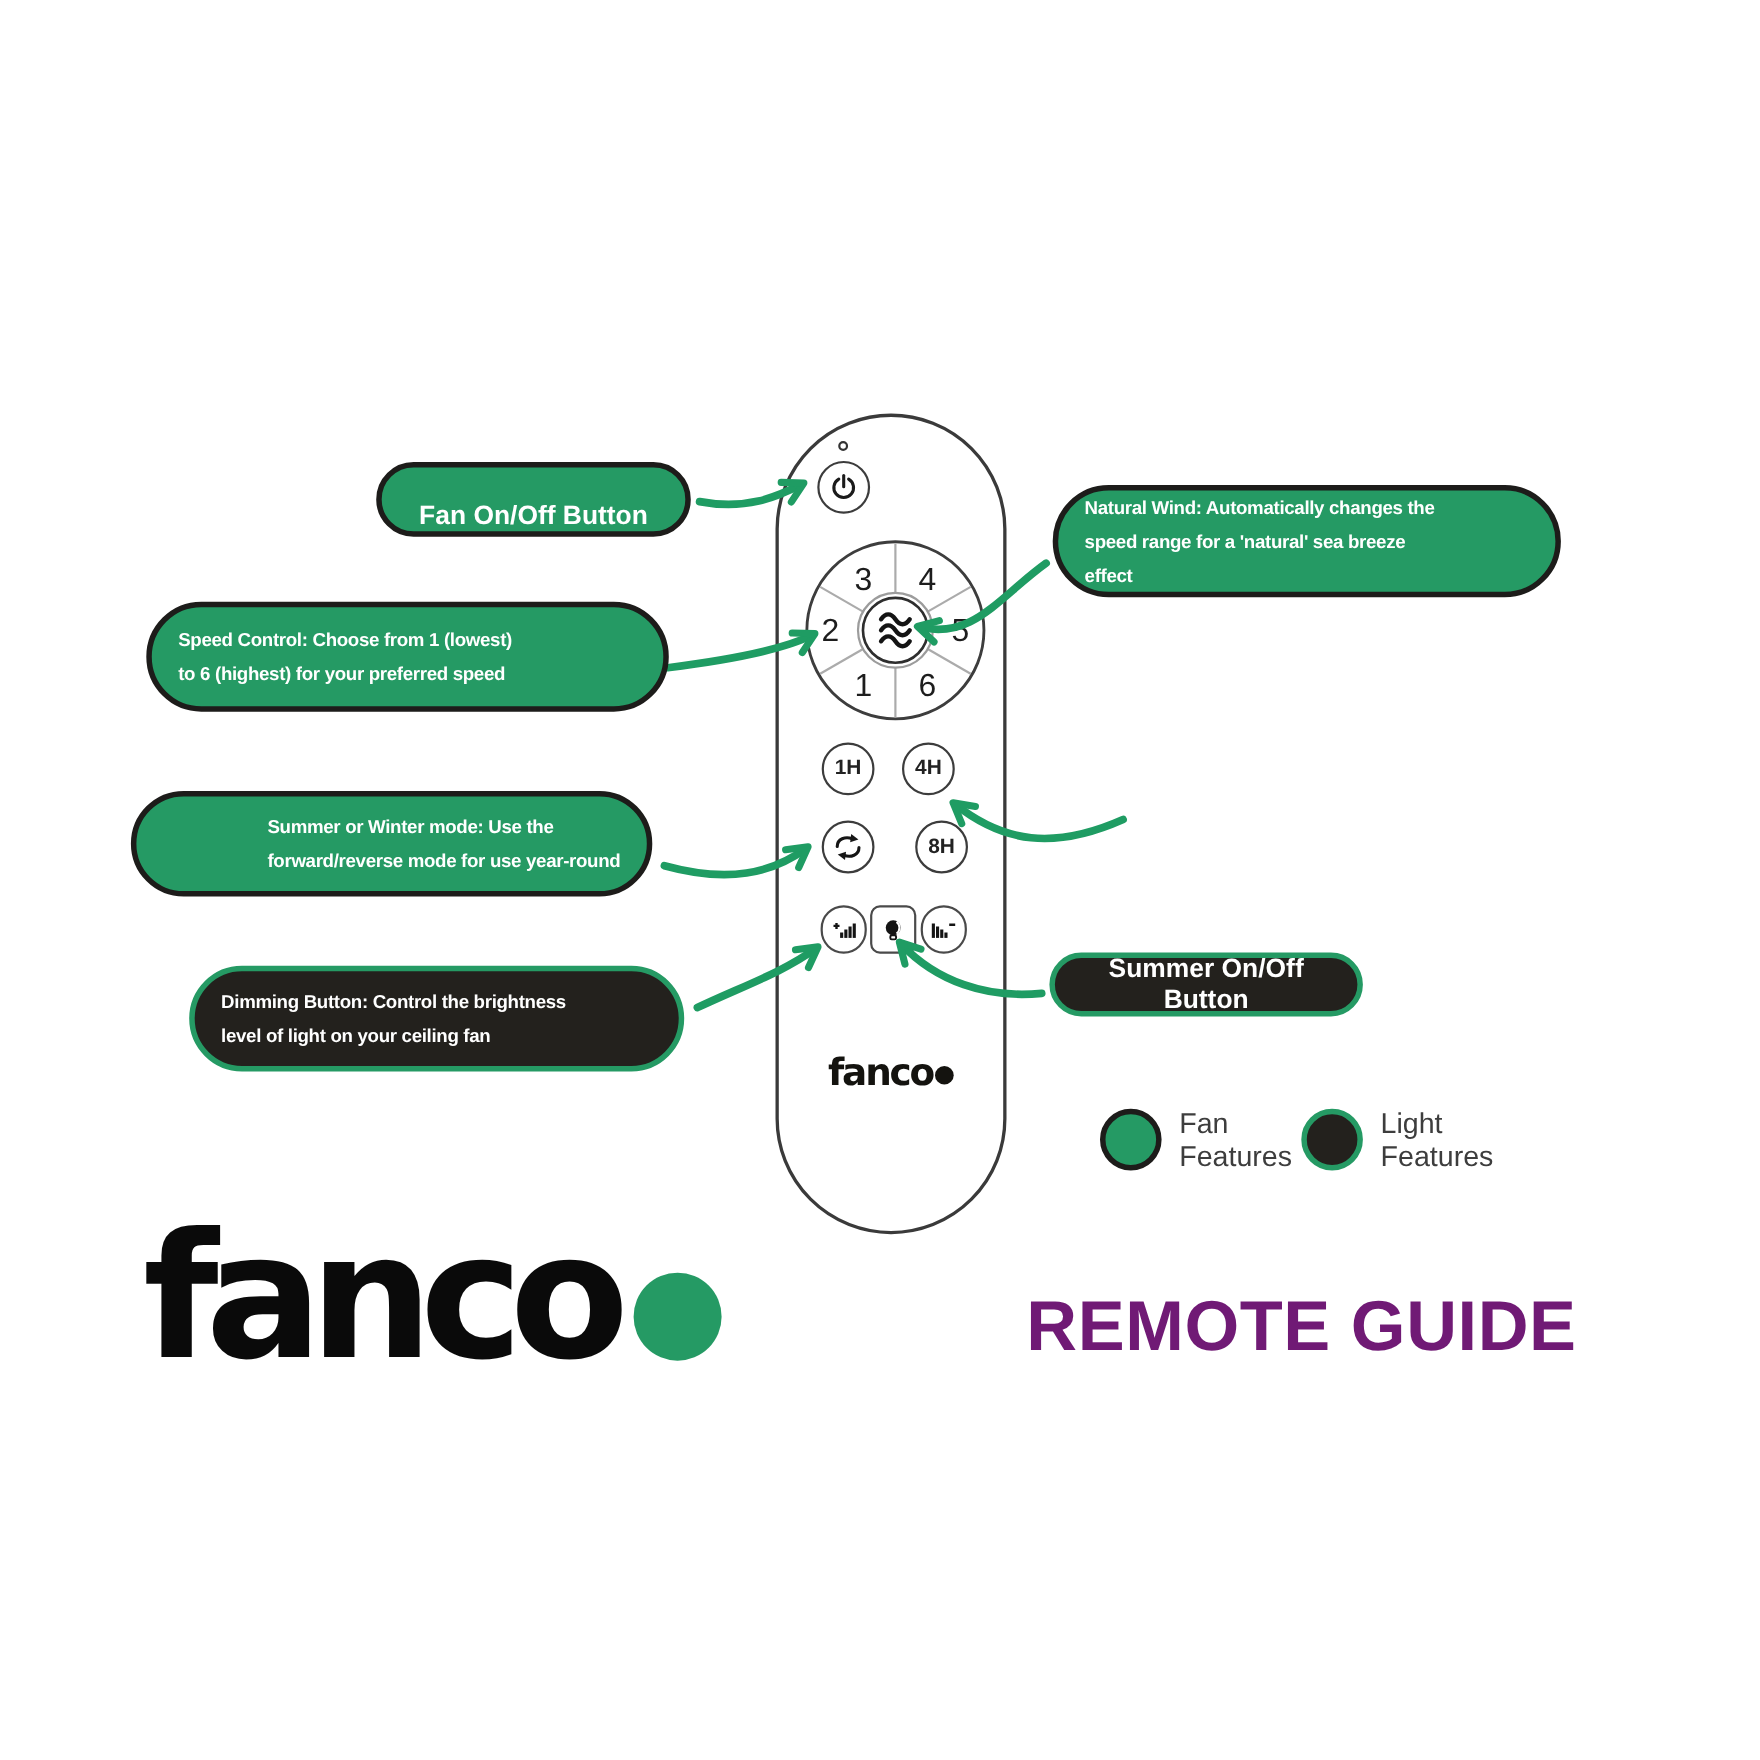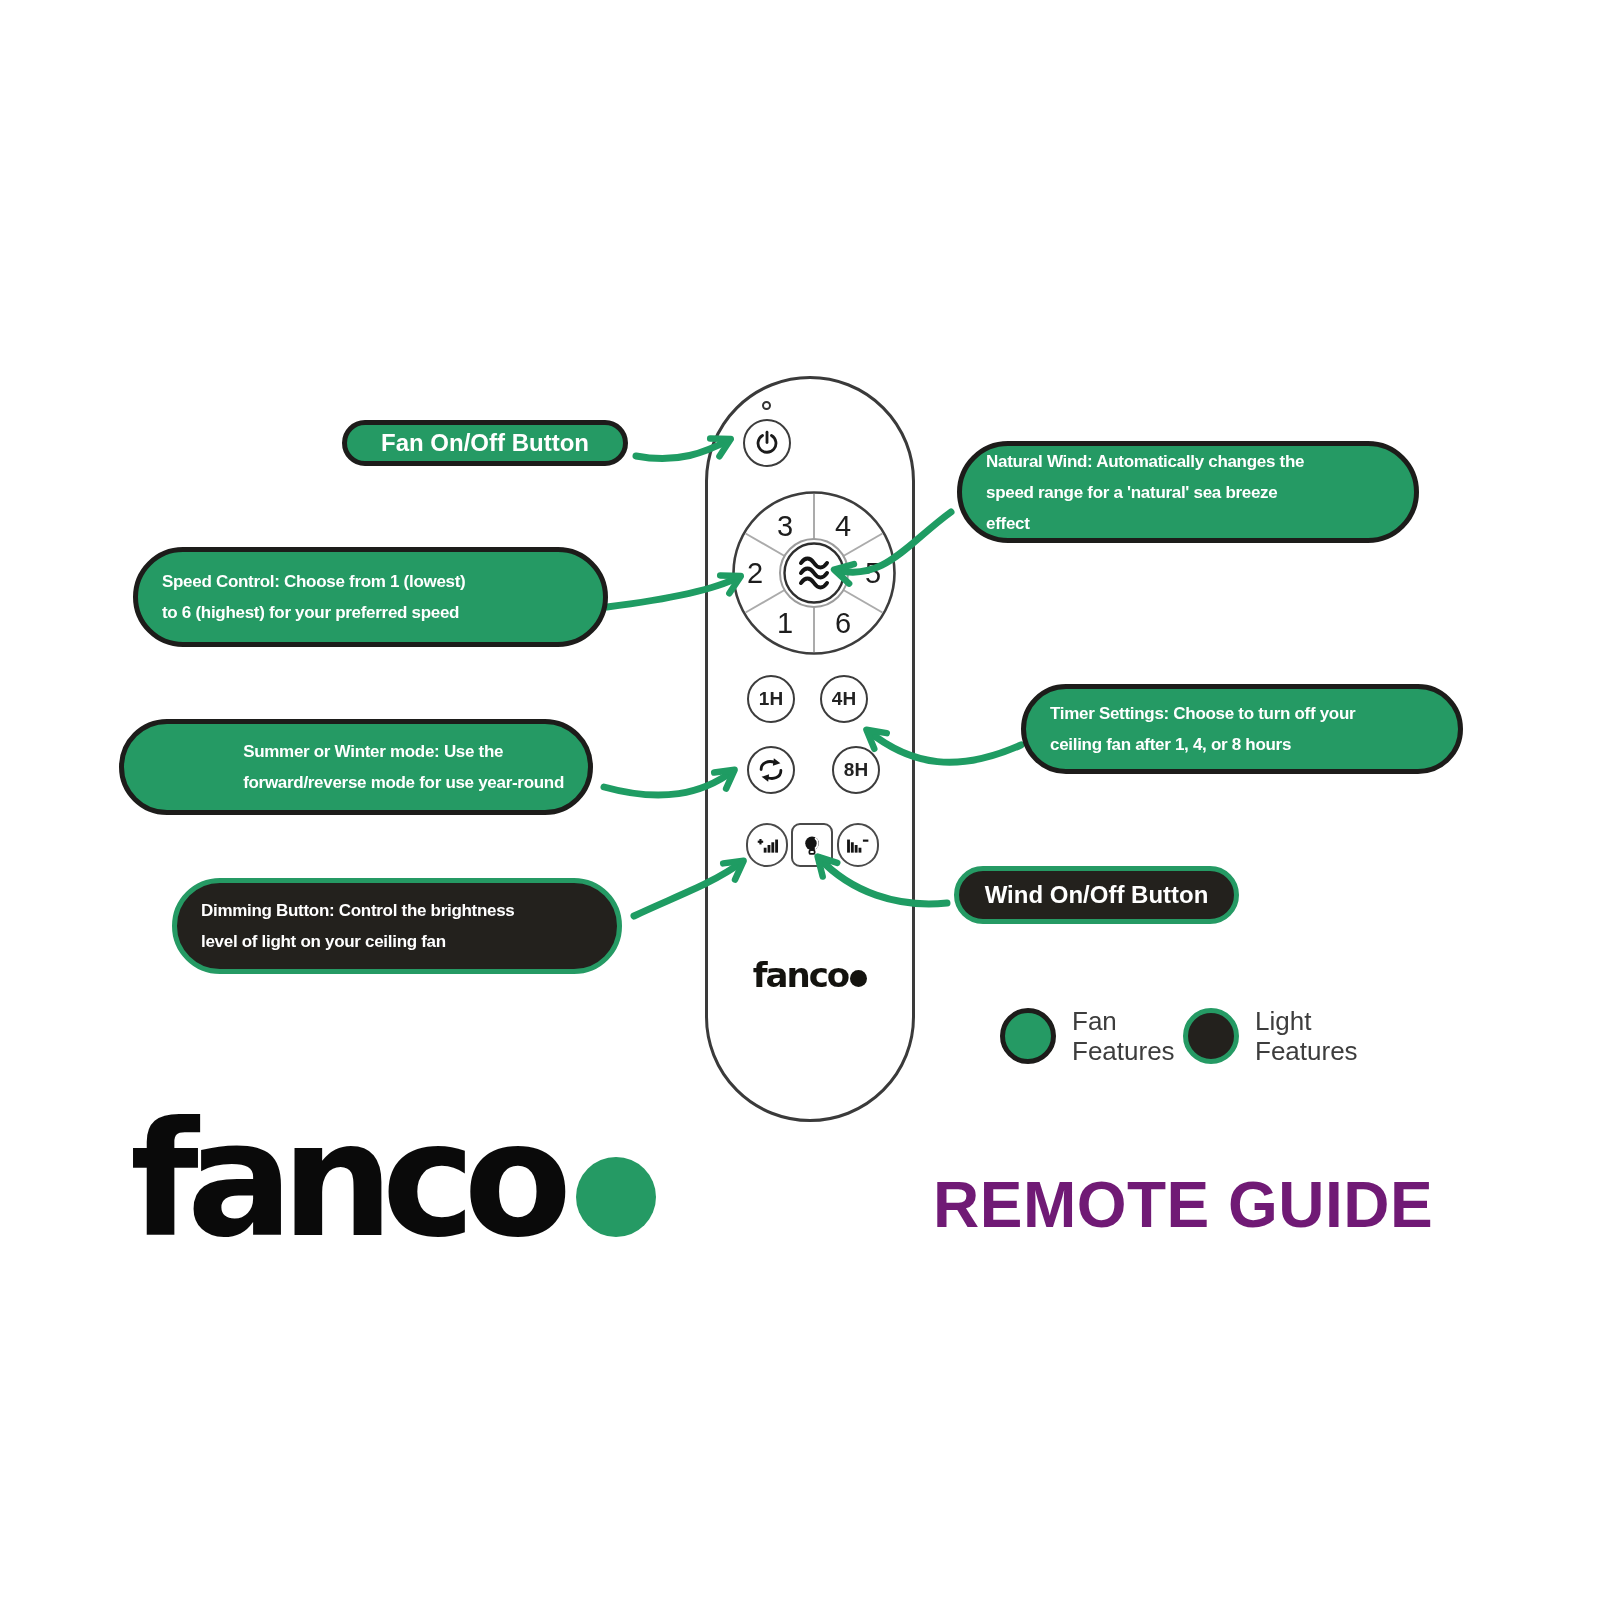--- a/index.html
+++ b/index.html
@@ -134,52 +134,48 @@
         <rect x="11.5" y="13.5" width="2.6" height="4.5" fill="#141414"></rect>
         <line x1="15.5" y1="7" x2="20.5" y2="7" stroke="#141414" stroke-width="2"></line>
       </svg>
     </div>
 
     <div class="remote-brand">
       <span>fanco</span><span class="dot"></span>
     </div>
   </div>
 
-  <div class="pill green small" style="left:342px;top:420px;width:286px;height:46px;">
+  <div class="pill green small" style="left:342px;top:420px;width:286px;height:68px;align-items:flex-end;">
     <span>Fan On/Off Button</span>
   </div>
 
   <div class="pill green large" style="left:957px;top:441px;width:462px;height:102px;">
     <span>Natural Wind: Automatically changes the
 speed range for a 'natural' sea breeze
 effect</span>
   </div>
 
   <div class="pill green large" style="left:133px;top:547px;width:475px;height:100px;">
     <span>Speed Control: Choose from 1 (lowest)
 to 6 (highest) for your preferred speed</span>
   </div>
 
   <div class="pill green large" style="left:119px;top:719px;width:474px;height:96px;justify-content:flex-end;">
     <span>Summer or Winter mode: Use the
 forward/reverse mode for use year-round</span>
   </div>
 
-  <div class="pill green large" style="left:1021px;top:684px;width:442px;height:90px;">
-    <span>Timer Settings: Choose to turn off your
-ceiling fan after 1, 4, or 8 hours</span>
-  </div>
 
   <div class="pill black large" style="left:172px;top:878px;width:450px;height:96px;">
     <span>Dimming Button: Control the brightness
 level of light on your ceiling fan</span>
   </div>
 
   <div class="pill black small" style="left:954px;top:866px;width:285px;height:58px;">
-    <span>Wind On/Off  Button</span>
+    <span>Summer On/Off  Button</span>
   </div>
 
   <div class="legend-circle green" style="left:1000px;top:1008px;"></div>
   <div class="legend-label" style="left:1072px;top:1006px;">
     <div>Fan</div>
     <div>Features</div>
   </div>
   <div class="legend-circle black" style="left:1183px;top:1008px;"></div>
   <div class="legend-label" style="left:1255px;top:1006px;">
     <div>Light</div>

